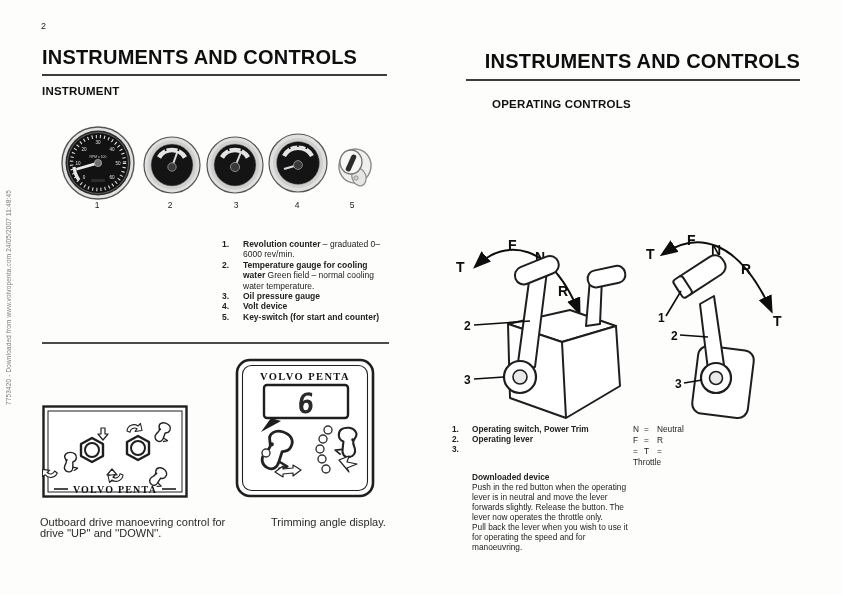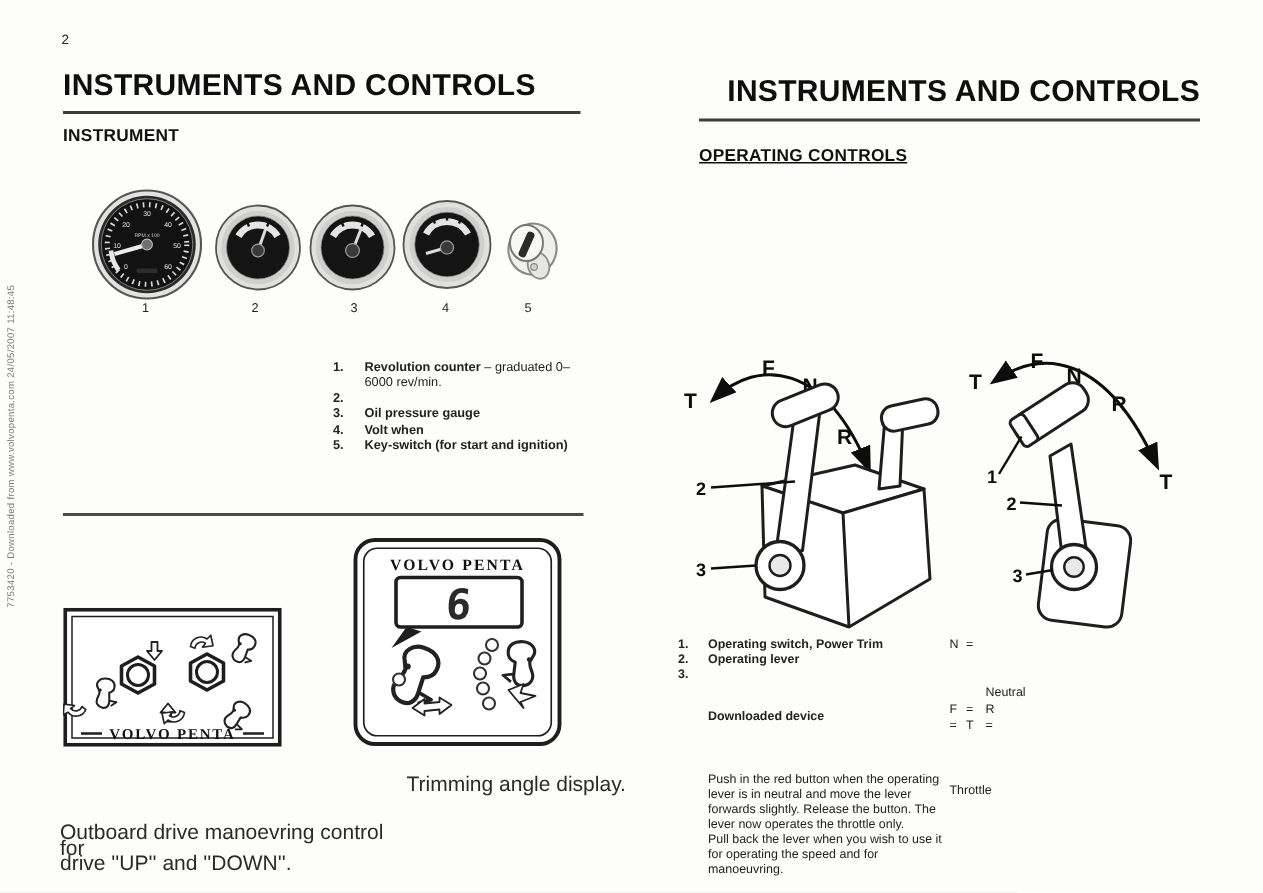--- a/index.html
+++ b/index.html
@@ -7,38 +7,38 @@
         font-family:"Liberation Sans",sans-serif;color:#1c1c1c;}
   .abs{position:absolute;}
   .watermark{left:-132px;top:294px;width:280px;text-align:center;transform:rotate(-90deg);
              transform-origin:50% 50%;font-size:6.4px;color:#7a7a7a;white-space:nowrap;letter-spacing:.2px;}
   .pagenum{left:41px;top:21px;font-size:9px;color:#222;}
   .hdr{font-size:20px;font-weight:bold;color:#0e0e0e;letter-spacing:.2px;}
   .hdr-l{left:42px;top:46px;width:345px;padding-bottom:5px;border-bottom:2px solid #3c3c3c;}
   .hdr-r{left:466px;top:50px;width:334px;text-align:right;padding-bottom:6px;border-bottom:2px solid #3c3c3c;}
   .sub{font-size:11.5px;font-weight:bold;color:#111;letter-spacing:.2px;}
   .sub-l{left:42px;top:85px;}
-  .sub-r{left:466px;top:98px;text-decoration:underline;}
+  .sub-r{left:492px;top:98px;}
   .ilist{left:222px;top:239px;width:170px;font-size:8.5px;line-height:10.4px;color:#222;}
   .ilist .row{display:flex;margin:0;}
   .ilist .num{flex:none;width:21px;font-weight:bold;}
   .ilist .txt{flex:1;}
   .ilist b{font-weight:bold;}
   .divider{left:42px;top:342px;width:347px;height:2px;background:#4a4a4a;}
-  .caption{font-size:14px;line-height:10.5px;color:#2a2a2a;}
+  .caption{font-size:11px;line-height:10.5px;color:#2a2a2a;}
   .cap1{left:40px;top:517px;width:220px;}
   .cap2{left:271px;top:517px;width:160px;}
   .olist{left:452px;top:424px;width:182px;font-size:8.3px;line-height:10px;color:#222;}
   .olist .row{display:flex;}
   .olist .num{flex:none;width:20px;font-weight:bold;}
   .olist .bd{flex:1;}
   .olist .ttl{font-weight:bold;margin-top:28px;}
   .legend{left:633px;top:424px;width:185px;font-size:8.3px;line-height:10px;color:#222;
           display:grid;grid-template-columns:11px 13px auto;row-gap:1px;}
-  .pre{white-space:pre-line;margin-top:32px;}
+  .pre{white-space:pre-line;}
   svg text{font-family:"Liberation Sans",sans-serif;}
   .brandtxt{font-family:"Liberation Serif",serif;font-weight:bold;}
   .biglab{font-size:14px;font-weight:bold;fill:#0d0d0d;}
   .numlab{font-size:12px;font-weight:bold;fill:#0d0d0d;}
   .lcd{font-family:"DejaVu Sans Mono",monospace;font-weight:bold;}
 </style>
 </head>
 <body>
 
 <div class="page">
@@ -126,32 +126,33 @@
     </g>
   </svg>
 
   <div class="abs ilist">
     <div class="row">
       <span class="num">1.</span>
       <span class="txt"><b>Revolution counter</b> <span>– graduated 0–6000 rev/min.</span></span>
     </div>
     <div class="row">
       <span class="num">2.</span>
+      <span class="txt"><b>Temperature gauge for cooling water</b> <span>Green field – normal cooling water temperature.</span></span>
     </div>
     <div class="row">
       <span class="num">3.</span>
       <span class="txt"><b>Oil pressure gauge</b> <span></span></span>
     </div>
     <div class="row">
       <span class="num">4.</span>
-      <span class="txt"><b>Volt when</b> <span></span></span>
+      <span class="txt"><b>Volt device</b> <span></span></span>
     </div>
     <div class="row">
       <span class="num">5.</span>
-      <span class="txt"><b>Key-switch (for start and ignition)</b> <span></span></span>
+      <span class="txt"><b>Key-switch (for start and counter)</b> <span></span></span>
     </div>
   </div>
 
   <div class="abs divider"></div>
 
   <svg class="abs" style="left:42px;top:405px;" width="146" height="93" viewBox="0 0 146 93">
     <defs>
       <g id="drv">
         <path d="M2.5,6 C1,2.5 4.5,0 8,0.5 C12,1 14.5,3.5 13.5,7 C13,8.8 11.5,10 9.5,10.3 L8.8,15.5 C8.5,18.5 6.5,20.5 3.5,19.5 C0.5,18.5 -0.5,15.5 1,13 C2,11.3 3,10.5 3.2,8.5 Z" fill="#fff" stroke="#222" stroke-width="1.4" stroke-linejoin="round"></path>
         <path d="M8.8,15.5 L13.4,17.2 L9.2,19.2" fill="none" stroke="#222" stroke-width="1.2" stroke-linejoin="round"></path>

